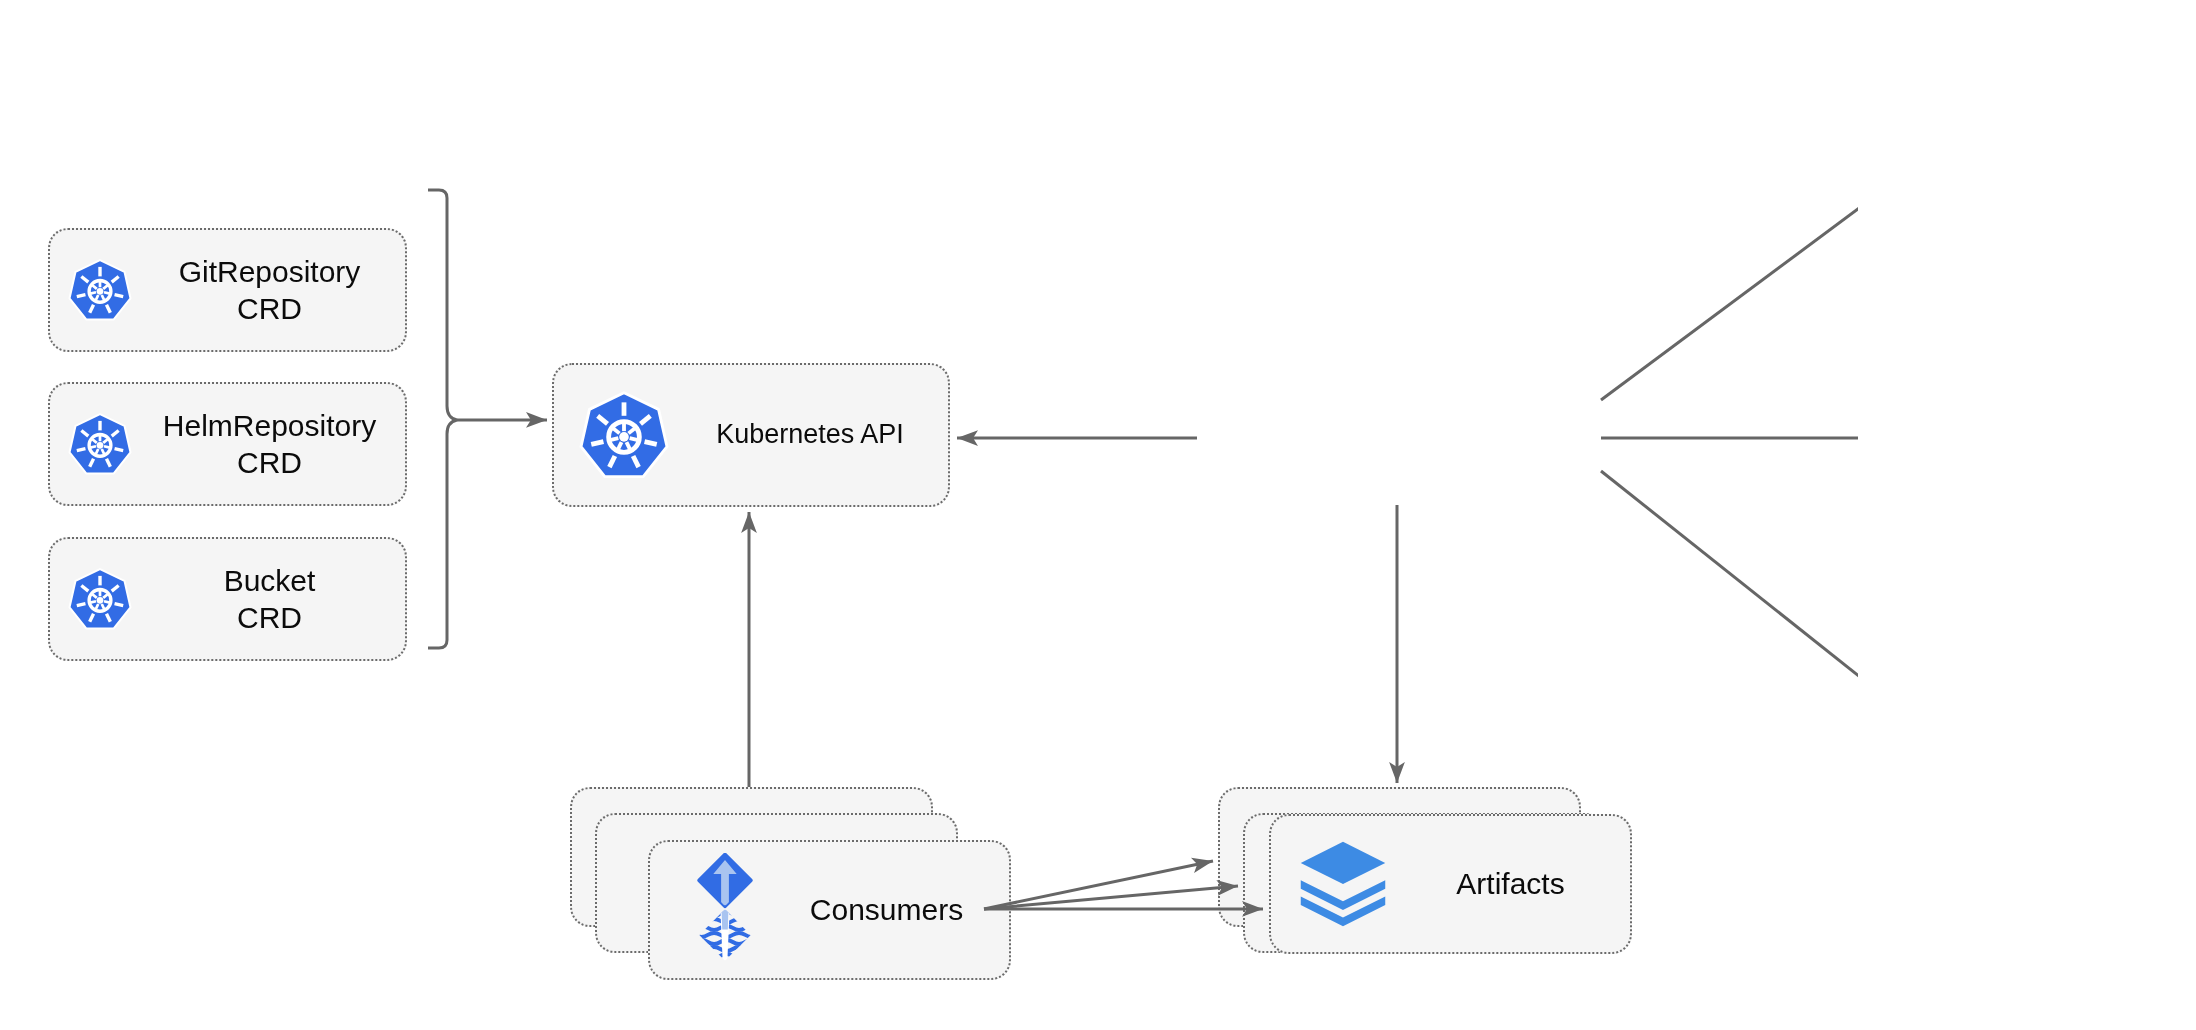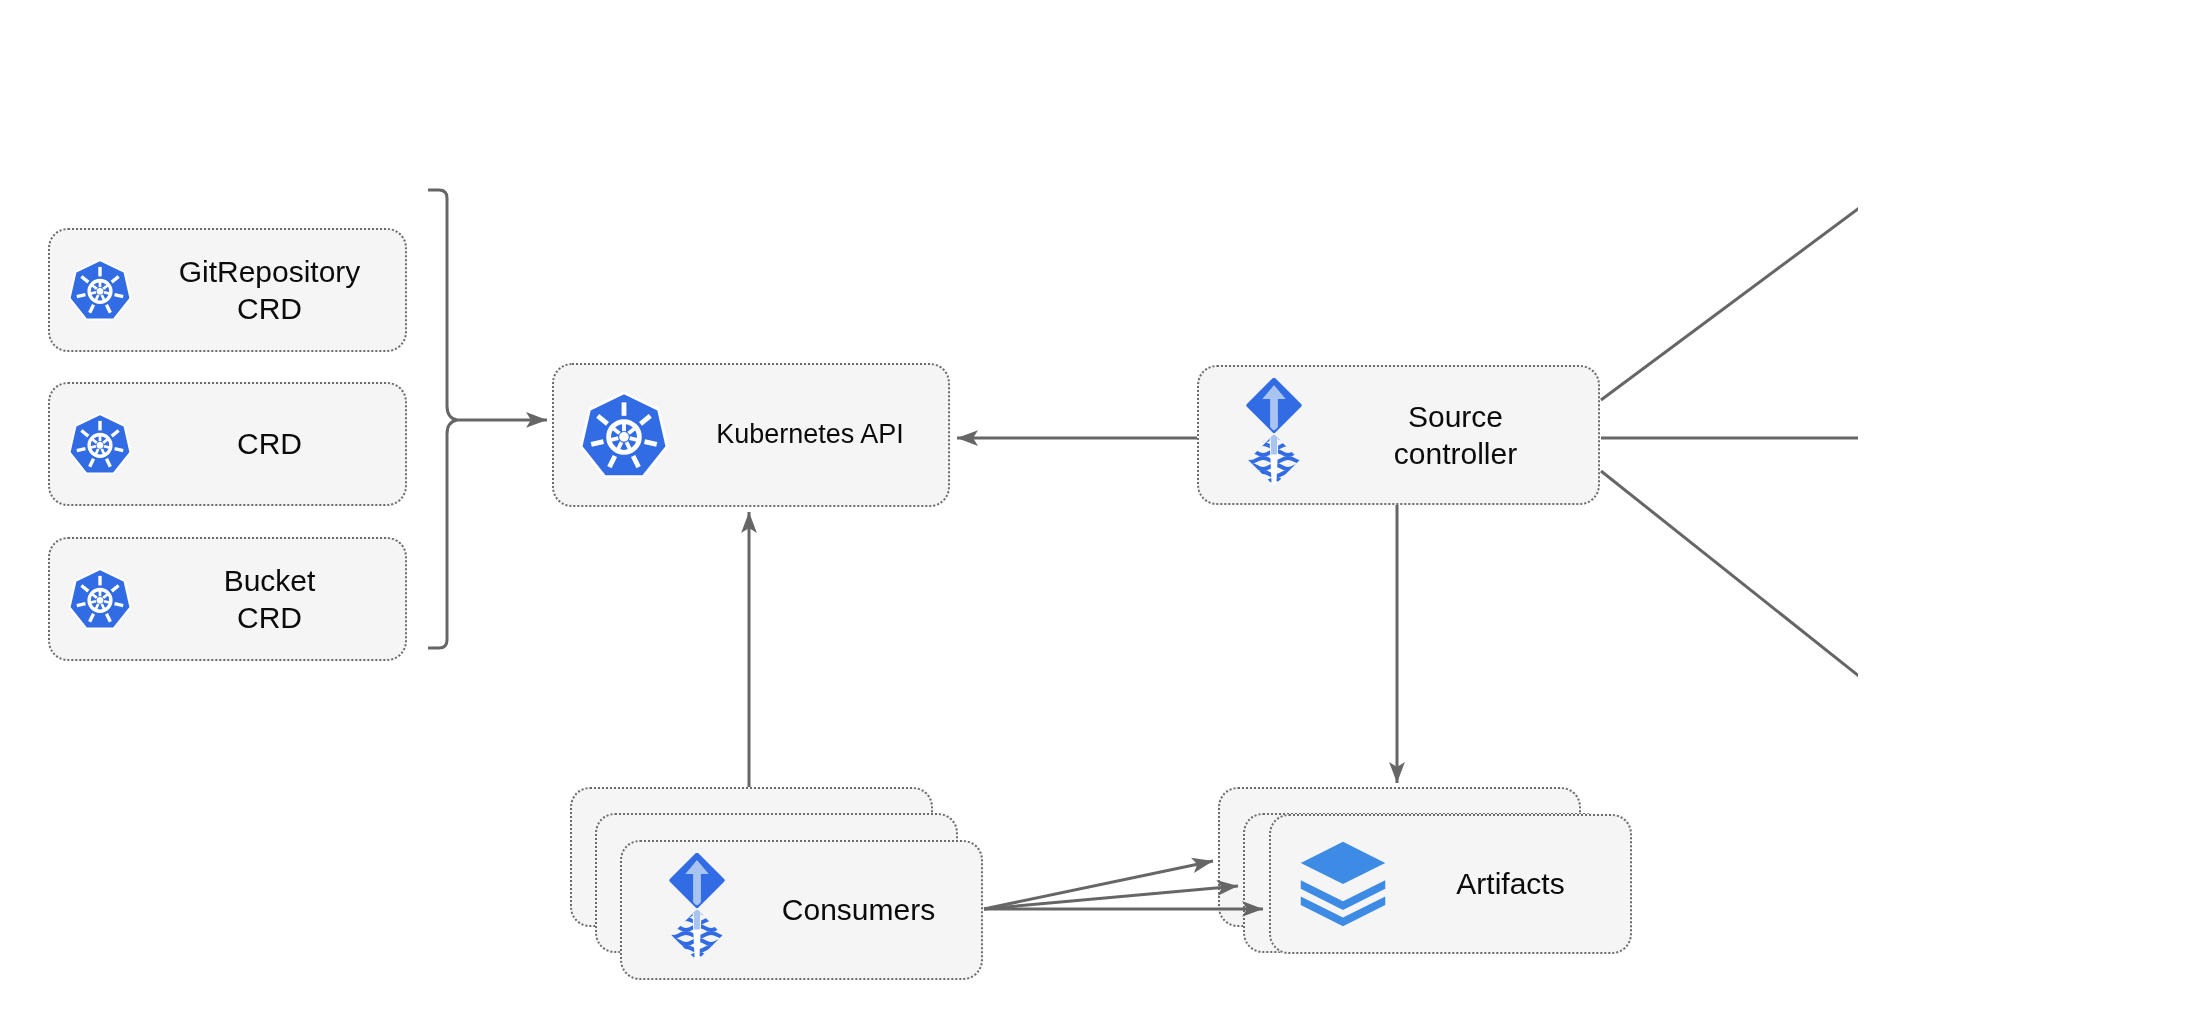--- a/index.html
+++ b/index.html
@@ -28,21 +28,21 @@
   #k8s-api .label{font-size:27px;}
 
   
   #src-ctrl{left:1197px;top:365px;width:403px;height:140px;padding-left:36px;}
   .flux-icon{width:78px;height:114px;}
 
   
   .stack-box{width:363px;height:140px;}
   #consumers-back{left:570px;top:787px;z-index:1;}
   #consumers-mid {left:595px;top:813px;z-index:2;}
-  #consumers-front{left:620px;top:840px;z-index:3;padding-left:36px;}
+  #consumers-front{left:648px;top:840px;z-index:3;padding-left:36px;}
   #artifacts-back{left:1218px;top:787px;z-index:1;}
   #artifacts-mid {left:1243px;top:813px;z-index:2;}
   #artifacts-front{left:1269px;top:814px;z-index:3;padding-left:24px;}
   #artifacts-front .icon{width:96px;height:96px;}
 
   
   .ext-circle{position:absolute;width:206px;height:206px;border-radius:50%;
       border:2.5px dashed var(--circle-border);
       background-color:var(--circle-fill);
       background-image:radial-gradient(circle,#e9e5dc 1.1px,transparent 1.2px);
@@ -163,49 +163,41 @@
     <div class="label">
       <div>GitRepository</div>
       <div>CRD</div>
     </div>
   </div>
   <div class="node crd" id="crd-helm">
     <svg class="icon">
         <use href="#sym-k8s"></use>
       </svg>
     <div class="label">
+      <div>HelmRepository</div>
       <div>CRD</div>
     </div>
   </div>
   <div class="node crd" id="crd-bucket">
     <svg class="icon">
         <use href="#sym-k8s"></use>
       </svg>
     <div class="label">
       <div>Bucket</div>
       <div>CRD</div>
     </div>
   </div>
 
   <div class="node" id="k8s-api">
     <svg class="icon">
         <use href="#sym-k8s"></use>
       </svg>
     <div class="label">Kubernetes API</div>
   </div>
 
-  <div class="node" id="src-ctrl">
-    <svg class="icon flux-icon">
-        <use href="#sym-flux"></use>
-      </svg>
-    <div class="label">
-      <div>Source</div>
-      <div>controller</div>
-    </div>
-  </div>
 
   <div class="stack stack-box" id="consumers-back"></div>
   <div class="stack stack-box" id="consumers-mid"></div>
   <div class="node stack-box" id="consumers-front">
     <svg class="icon flux-icon">
         <use href="#sym-flux"></use>
       </svg>
     <div class="label">Consumers</div>
   </div>
 

